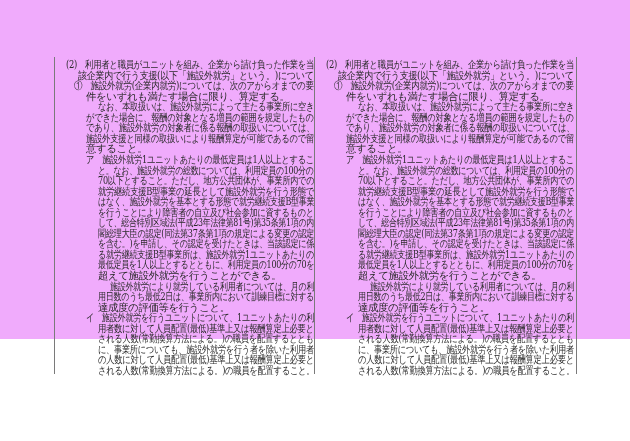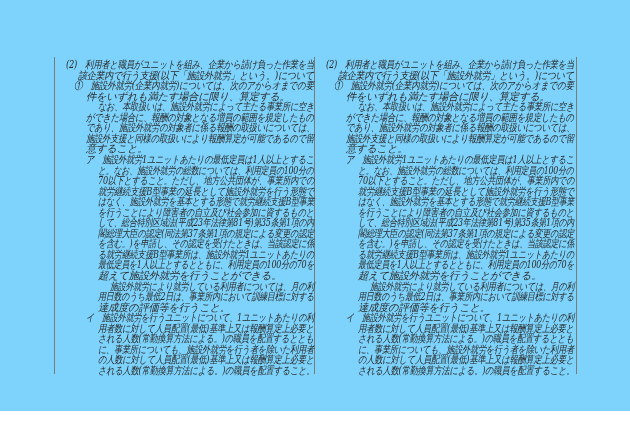--- a/index.html
+++ b/index.html
@@ -1,18 +1,18 @@
 <!DOCTYPE html>
 <html><head>
 <meta charset="utf-8">
 <style>
   html, body { margin:0; padding:0; background:#ffffff; }
   body { width:630px; height:441px; position:relative; overflow:hidden;
          font-family:"DejaVu Serif","Liberation Serif",serif; color:#2a2a2a; }
-  .page { position:absolute; left:0; top:0; width:630px; height:411px; background:#7dd3fc;font-style:italic; }
+  .page { position:absolute; left:0; top:0; width:630px; height:339px; background:#f0abfc; }
   .vline { position:absolute; top:57px; height:317px; width:1px; background:#7a7a7a; }
   .col { position:absolute; top:57px; width:246px; }
   .ln { position:absolute; white-space:nowrap; font-size:10.4px; line-height:14px;
         letter-spacing:-0.35px; transform-origin:left top; }
 </style>
 </head>
 <body>
 
 <div class="page">
   <div class="vline" style="left:54px"></div>

